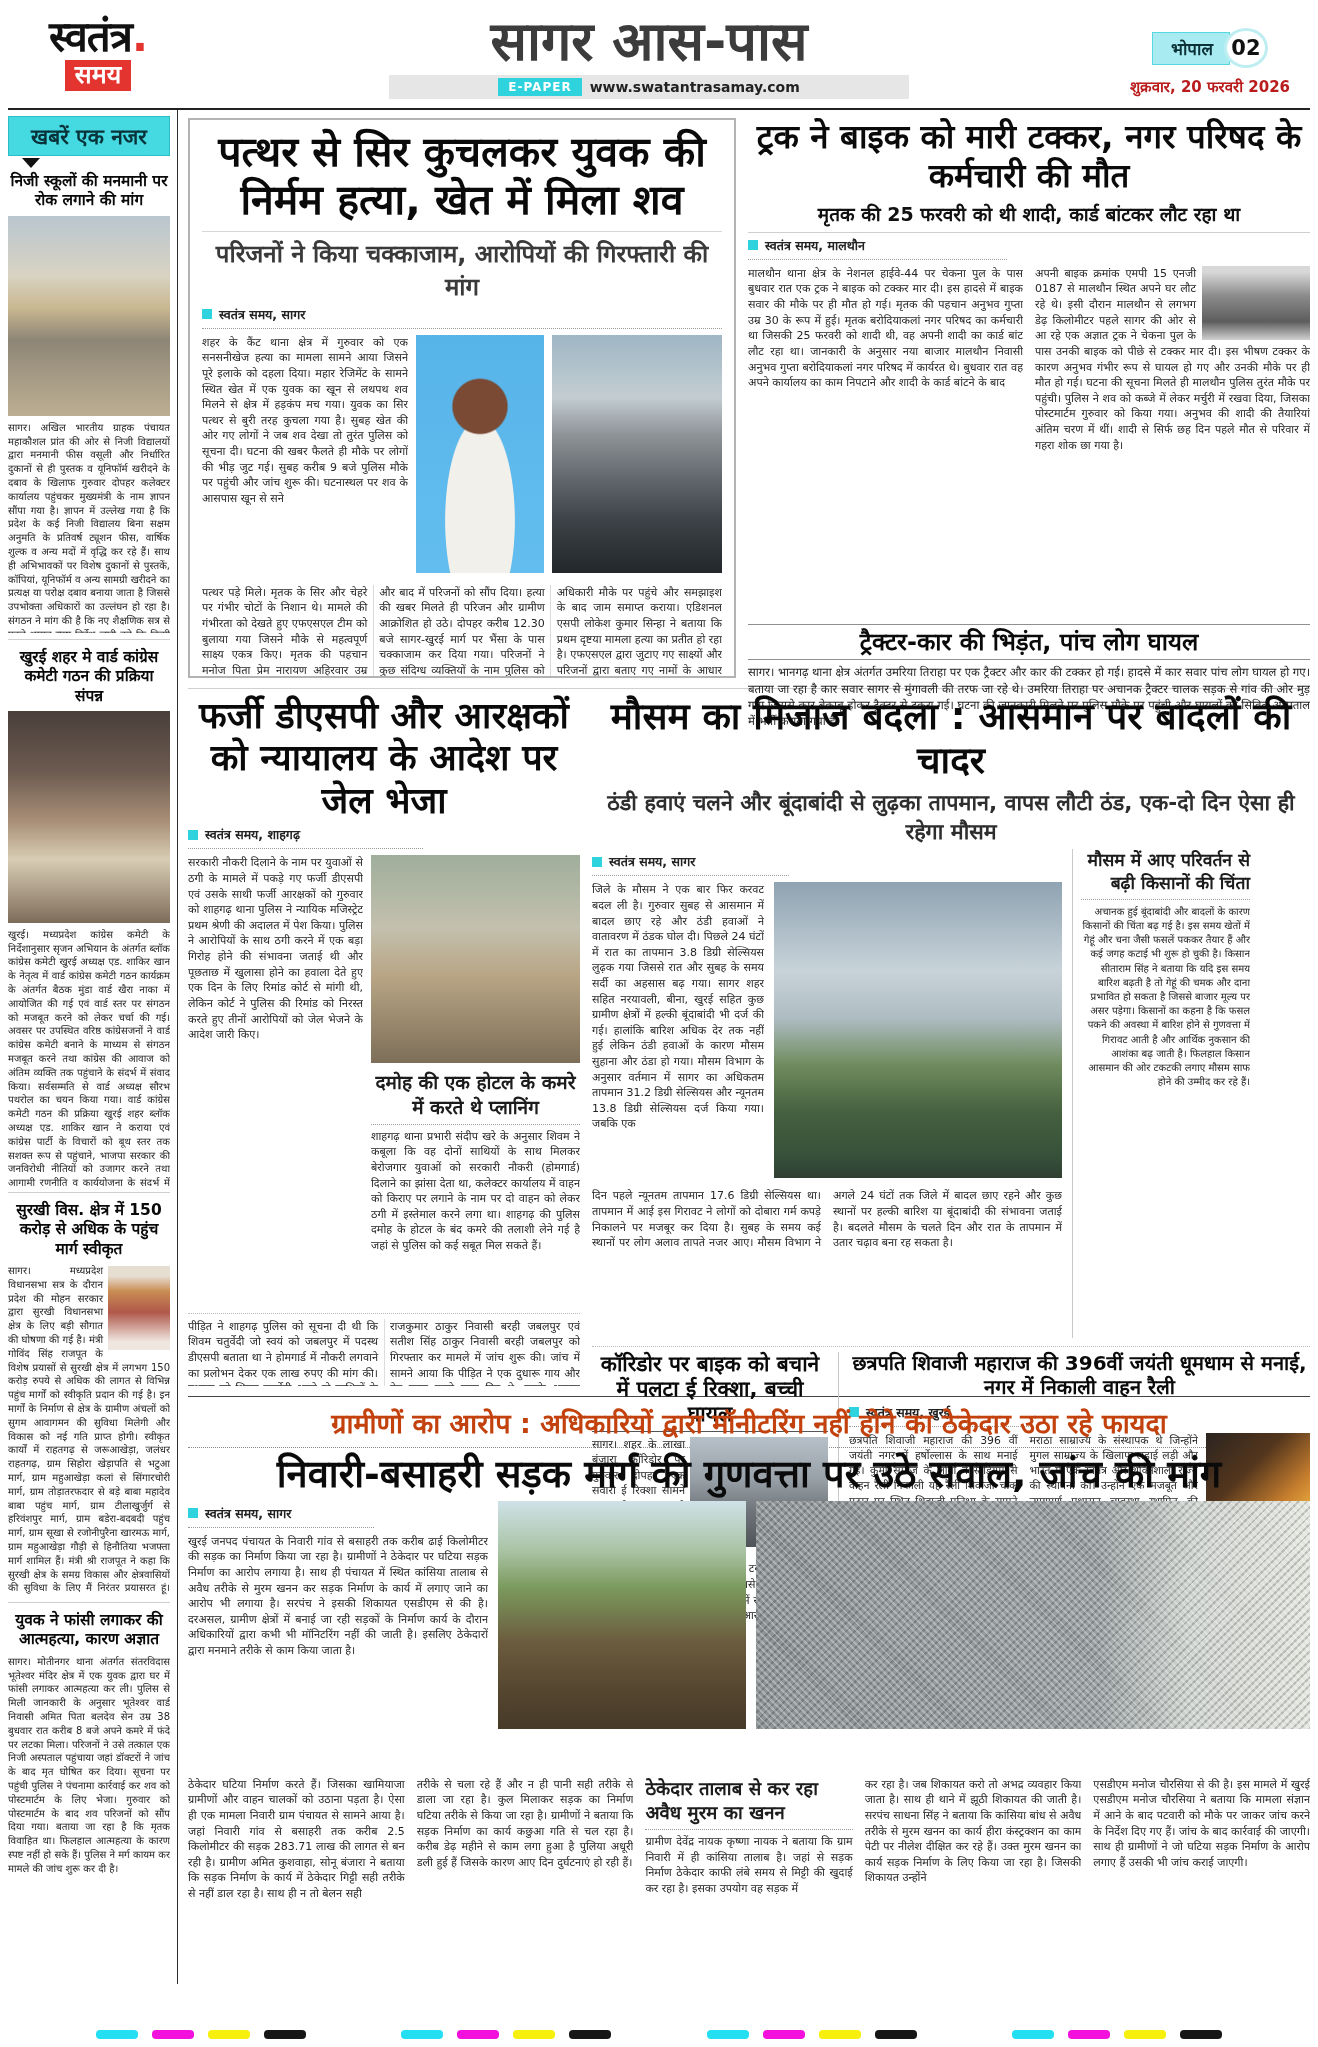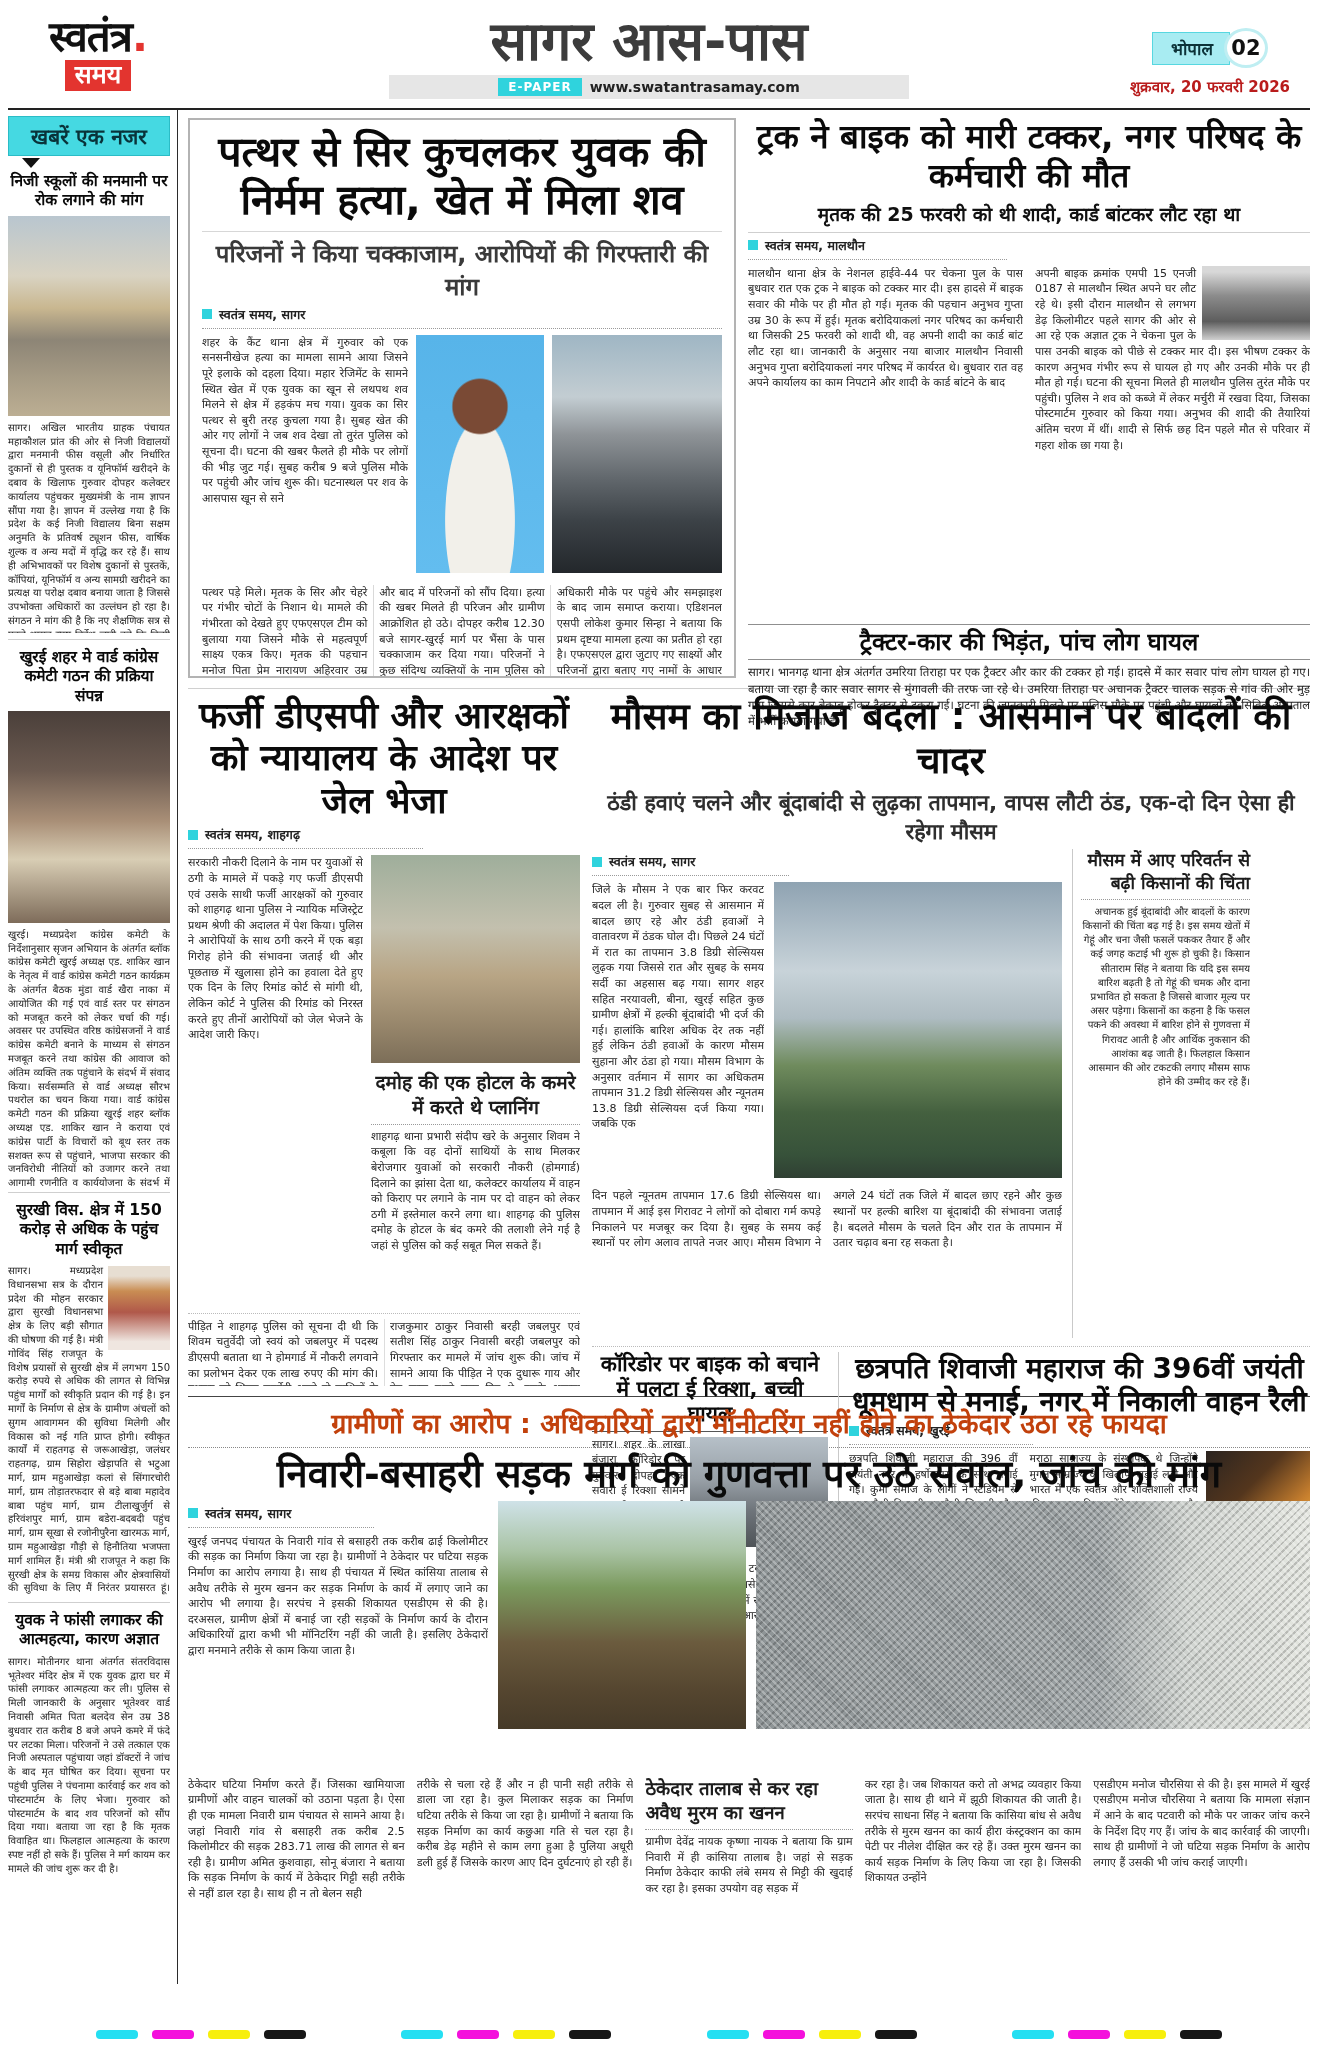--- a/index.html
+++ b/index.html
@@ -90,21 +90,21 @@
   .mausam-bottom { columns:2; column-gap:12px; height:150px; margin-top:6px; }
   .kisan { width:178px; border-left:1px solid #c9c9c9; padding-left:8px; }
   .kisan-hl { font-size:17.5px; font-weight:bold; text-align:right; line-height:1.3; border-bottom:1px dotted #999; padding-bottom:4px; margin-bottom:5px; }
   .kisan-b { height:392px; text-align:right; font-size:10px; }
   .row3 { display:flex; gap:10px; margin-top:8px; border-top:1px dotted #bbb; padding-top:5px; flex:1; }
   .corridor { width:236px; }
   .corridor-hl { font-size:21px; border-bottom:1px solid #555; padding-bottom:4px; margin-bottom:5px; }
   .ph-corridor { width:138px; height:110px; float:right; margin:0 0 4px 5px; background:linear-gradient(180deg,#b6c0c8 0%, #99a1a8 38%, #70767c 66%, #4e5357 100%); }
   .corridor-b { height:188px; }
   .shivaji { flex:1; border-left:1px solid #c9c9c9; padding-left:10px; }
-  .shivaji-hl { font-size:28px; }
+  .shivaji-hl { font-size:20px; }
   .shivaji-flex { display:flex; gap:8px; margin-top:2px; }
   .shivaji-cols { flex:1; columns:2; column-gap:12px; height:168px; font-size:10.8px; }
   .ph-rally { width:104px; height:160px; background:linear-gradient(135deg,#2b2420 0%, #54361d 30%, #c77f2e 55%, #e8a93e 68%, #3a2c22 88%, #1f1a16 100%); }
   
   .bottom { margin-top:10px; border-top:1.5px solid #444; padding-top:4px; }
   .banner { font-size:27px; font-weight:bold; text-align:center; color:#c2410c; border-bottom:1px dotted #888; padding:3px 0 6px; }
   .nivari-hl { font-size:38px; margin-top:4px; }
   .nivari-top { display:flex; gap:10px; margin-top:4px; height:268px; }
   .nivari-c1 { width:300px; }
   .ph-villagers { width:248px; height:228px; background:linear-gradient(180deg,#cfe2e8 0%, #a9c3a4 22%, #7b9a5e 38%, #6b5b3e 62%, #54452f 84%, #463a28 100%); }

